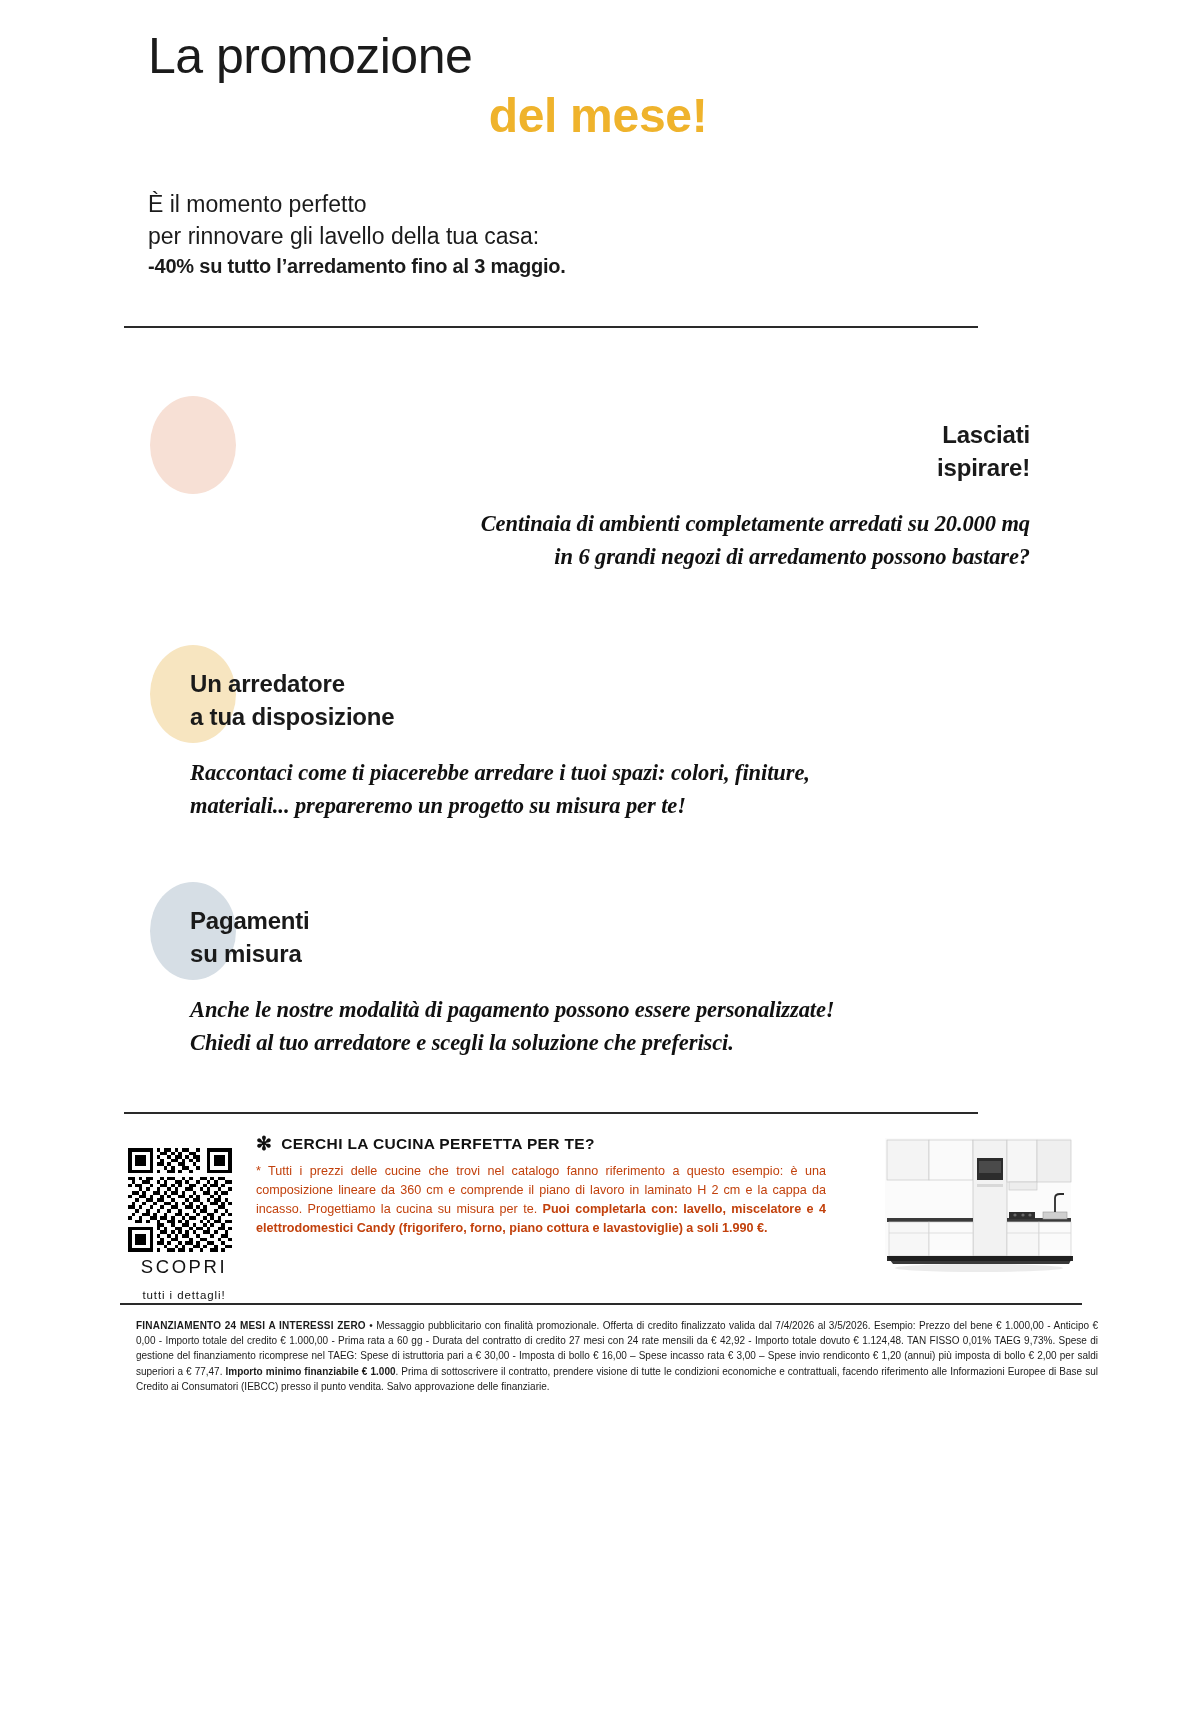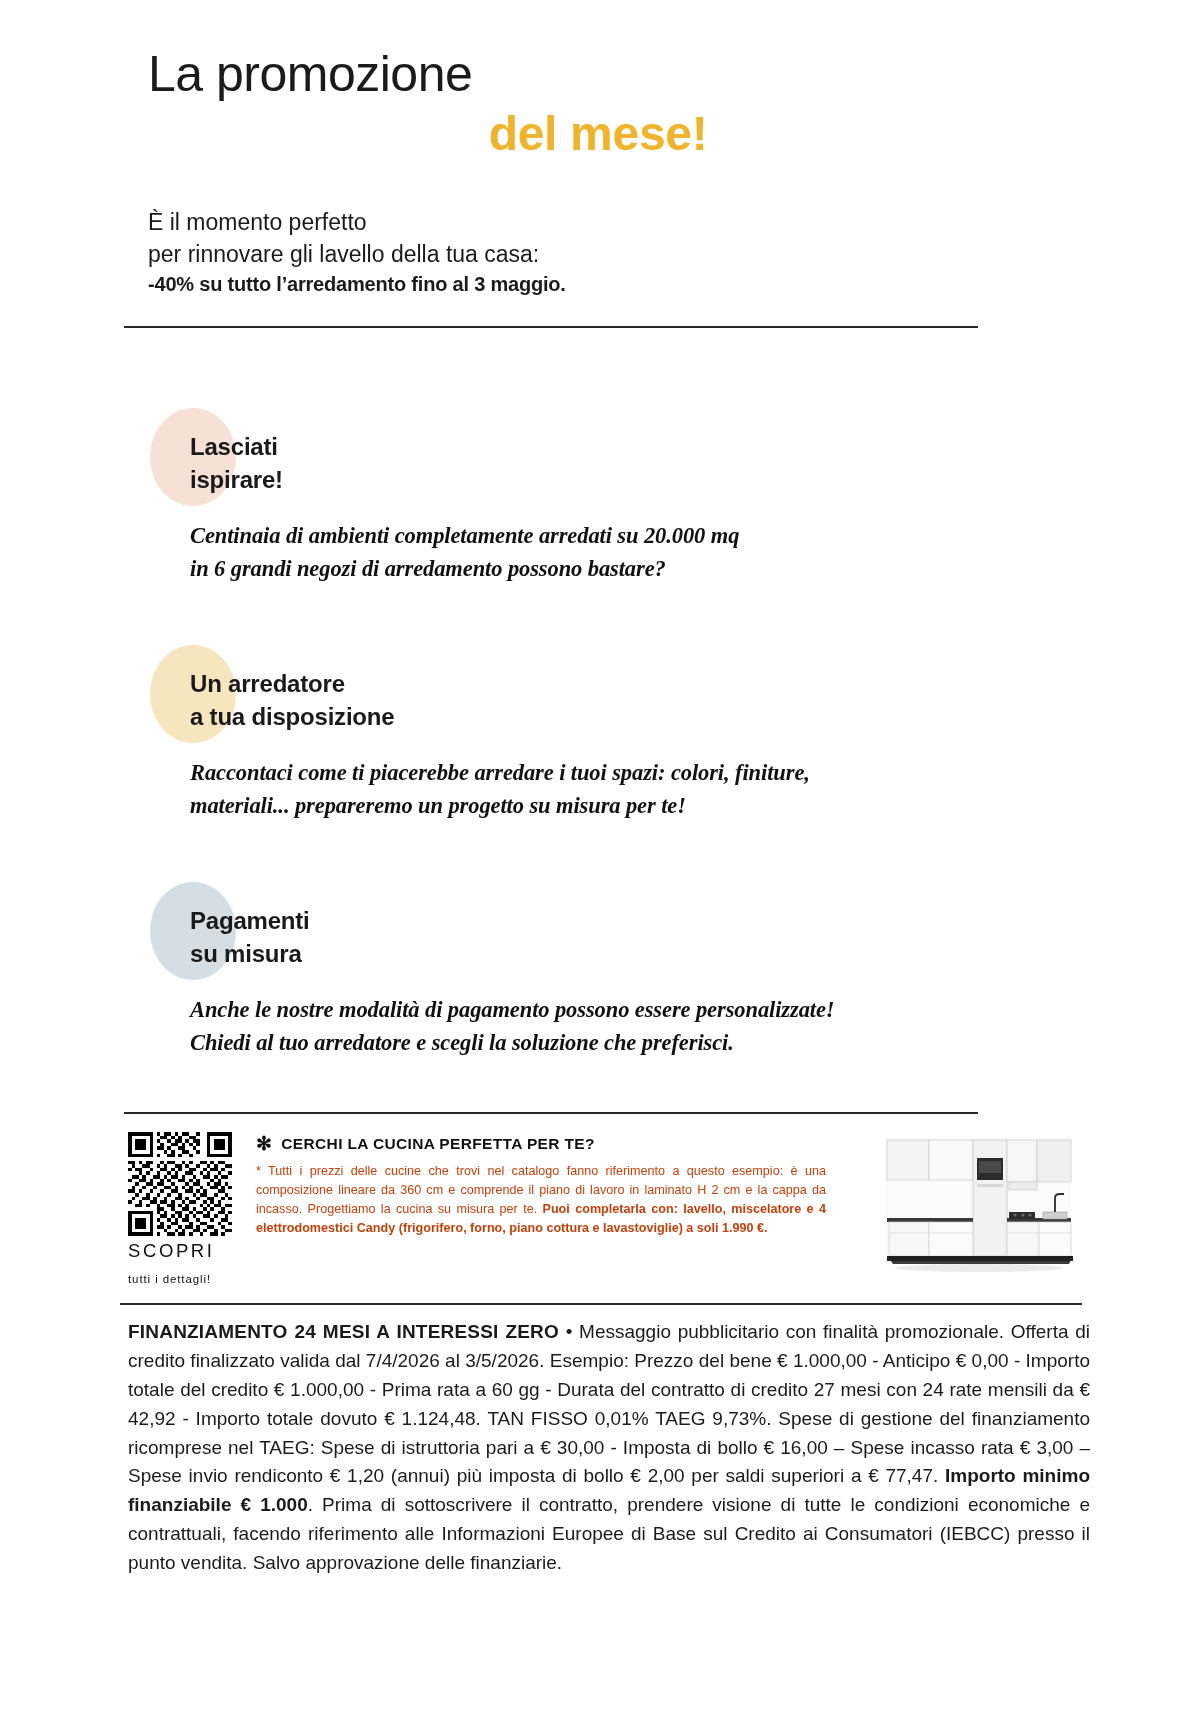--- a/index.html
+++ b/index.html
@@ -6,21 +6,21 @@
   html, body {
     width: 1200px; height: 1710px;
     background: #ffffff;
     font-family: "Liberation Sans", sans-serif;
     color: #1a1a1a;
     overflow: hidden;
   }
   .page { position: relative; width: 1200px; height: 1710px; padding: 0; }
 
   
-  .header { position: absolute; left: 148px; top: 46px; width: 900px; }
+  .header { position: absolute; left: 148px; top: 28px; width: 900px; }
   .title-line1 {
     font-size: 50px; font-weight: 400; letter-spacing: -0.5px;
     color: #1b1b1b; line-height: 1.12;
   }
   .title-line2 {
     font-size: 48px; font-weight: 700; letter-spacing: -0.3px;
     color: #efb32c; line-height: 1.15; margin-top: 4px; text-align: center;
   }
   .lede { margin-top: 46px; font-size: 23px; line-height: 1.38; color: #1b1b1b; font-weight: 400; }
   .lede .strong { font-weight: 700; font-size: 20px; letter-spacing: -0.2px; }
@@ -45,27 +45,27 @@
     letter-spacing: -0.2px; color: #1a1a1a;
   }
   .feat-body {
     position: relative; z-index: 1;
     margin-left: 40px; margin-top: 24px;
     font-family: Liberation Serif, serif;
     font-style: italic; font-weight: 700;
     font-size: 22.5px; line-height: 1.44; color: #111;
     letter-spacing: -0.1px;
   }
-  #feature-1 { top: 408px; }
+  #feature-1 { top: 396px; text-align: right; }
   #feature-2 { top: 645px; }
   #feature-3 { top: 882px; }
 
   
   .promo { position: absolute; left: 128px; top: 1132px; width: 960px; height: 160px; }
-  .qr-col { position: absolute; left: 0; top: 0; width: 112px; text-align: left; }
+  .qr-col { position: absolute; left: 0; top: 16px; width: 112px; text-align: center; }
   .qr-code { width: 104px; height: 104px; display: block; }
   .qr-scopri {
     margin-top: 4px; font-size: 18.5px; font-weight: 400;
     letter-spacing: 2.6px; color: #111;
   }
   .qr-sub { font-size: 11.5px; letter-spacing: 0.9px; color: #111; margin-top: 11px; }
 
   .promo-text { position: absolute; left: 128px; top: 2px; width: 570px; }
   .promo-title {
     font-size: 15.5px; font-weight: 700; letter-spacing: 0.35px;
@@ -76,22 +76,22 @@
     margin-top: 9px; font-size: 12.6px; line-height: 1.52;
     color: #c2410c; text-align: justify;
   }
   .promo-body b { font-weight: 700; }
 
   
   .kitchen { position: absolute; left: 745px; top: 0px; width: 210px; height: 145px; }
 
   
   .legal {
-    position: absolute; left: 128px; top: 1318px; width: 962px;
-    font-size: 19px; line-height: 1.52; color: #1b1b1b;
+    position: absolute; left: 136px; top: 1318px; width: 962px;
+    font-size: 10px; line-height: 1.52; color: #1b1b1b;
     text-align: justify;
   }
   .legal b { font-weight: 700; }
   .legal .caps { font-weight: 700; letter-spacing: 0.2px; }
 </style>
 </head>
 <body>
 
 <div class="page">
 

